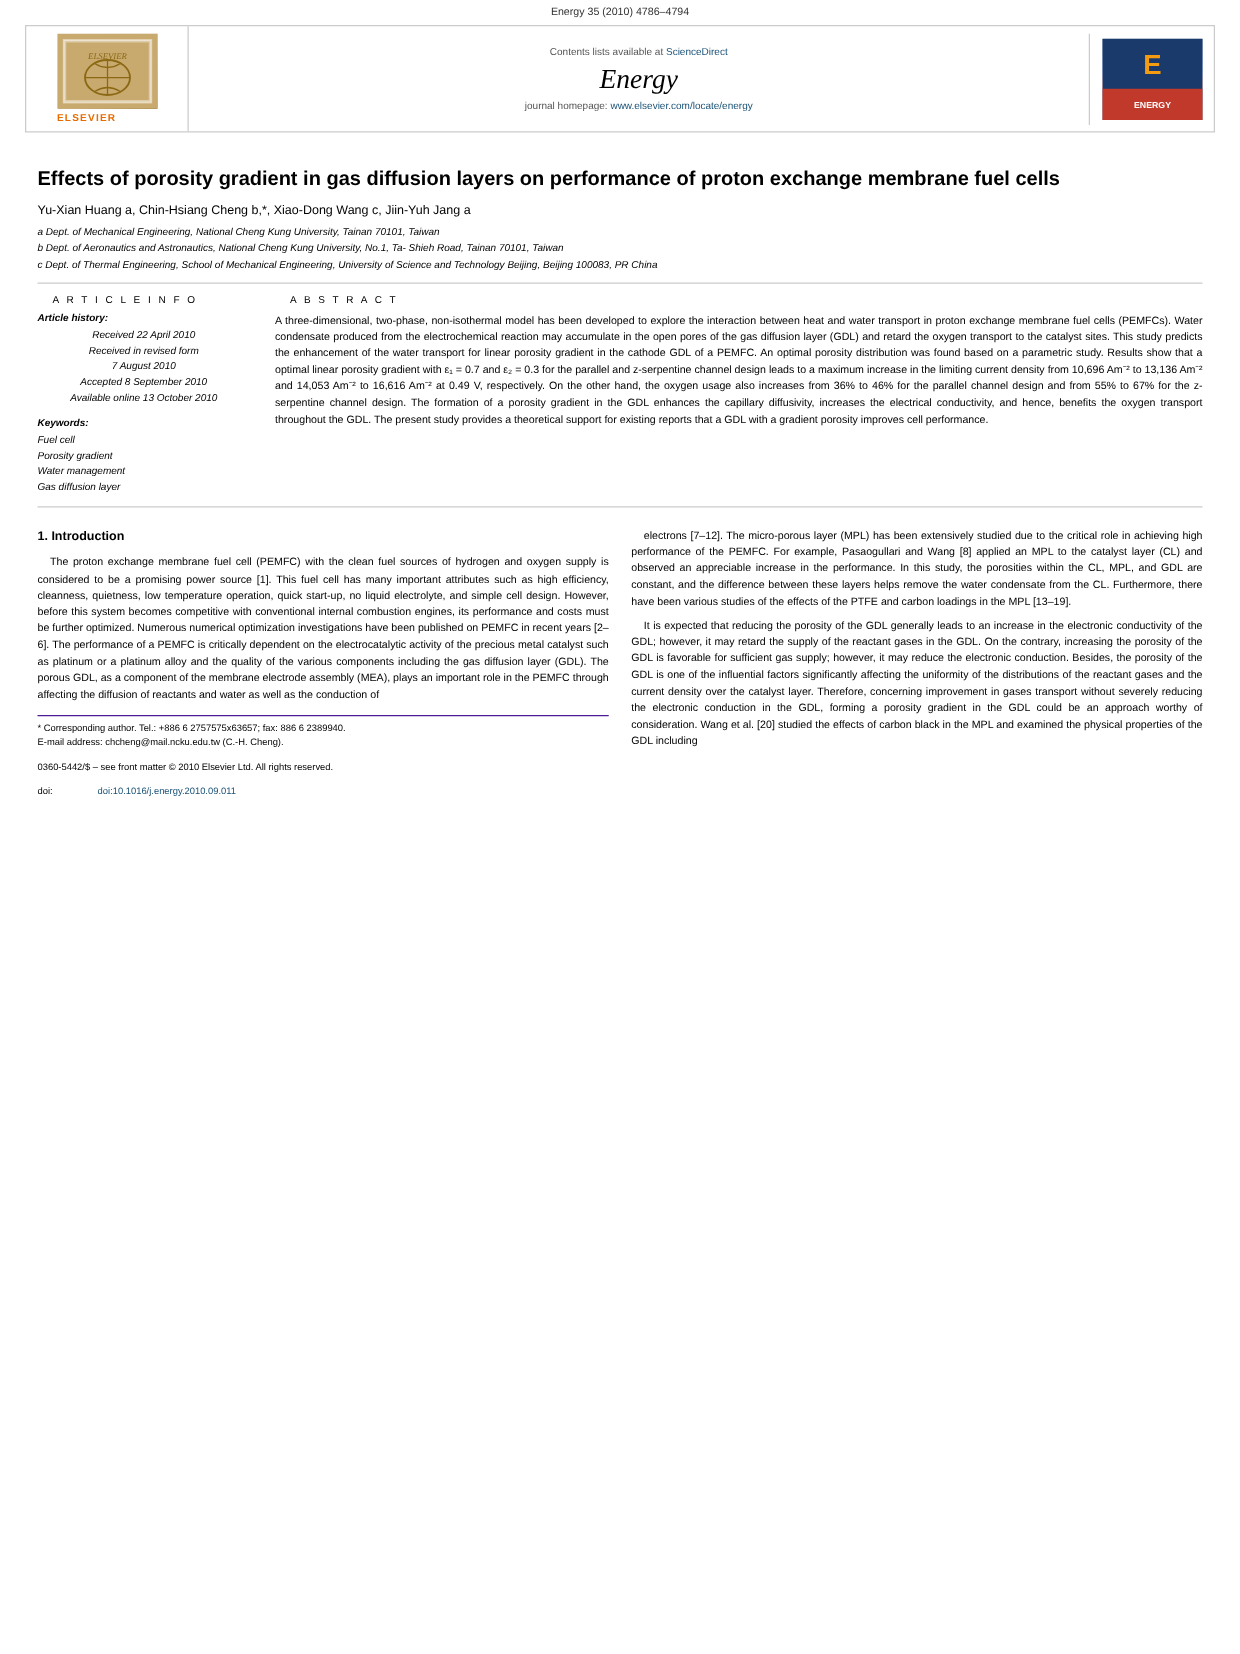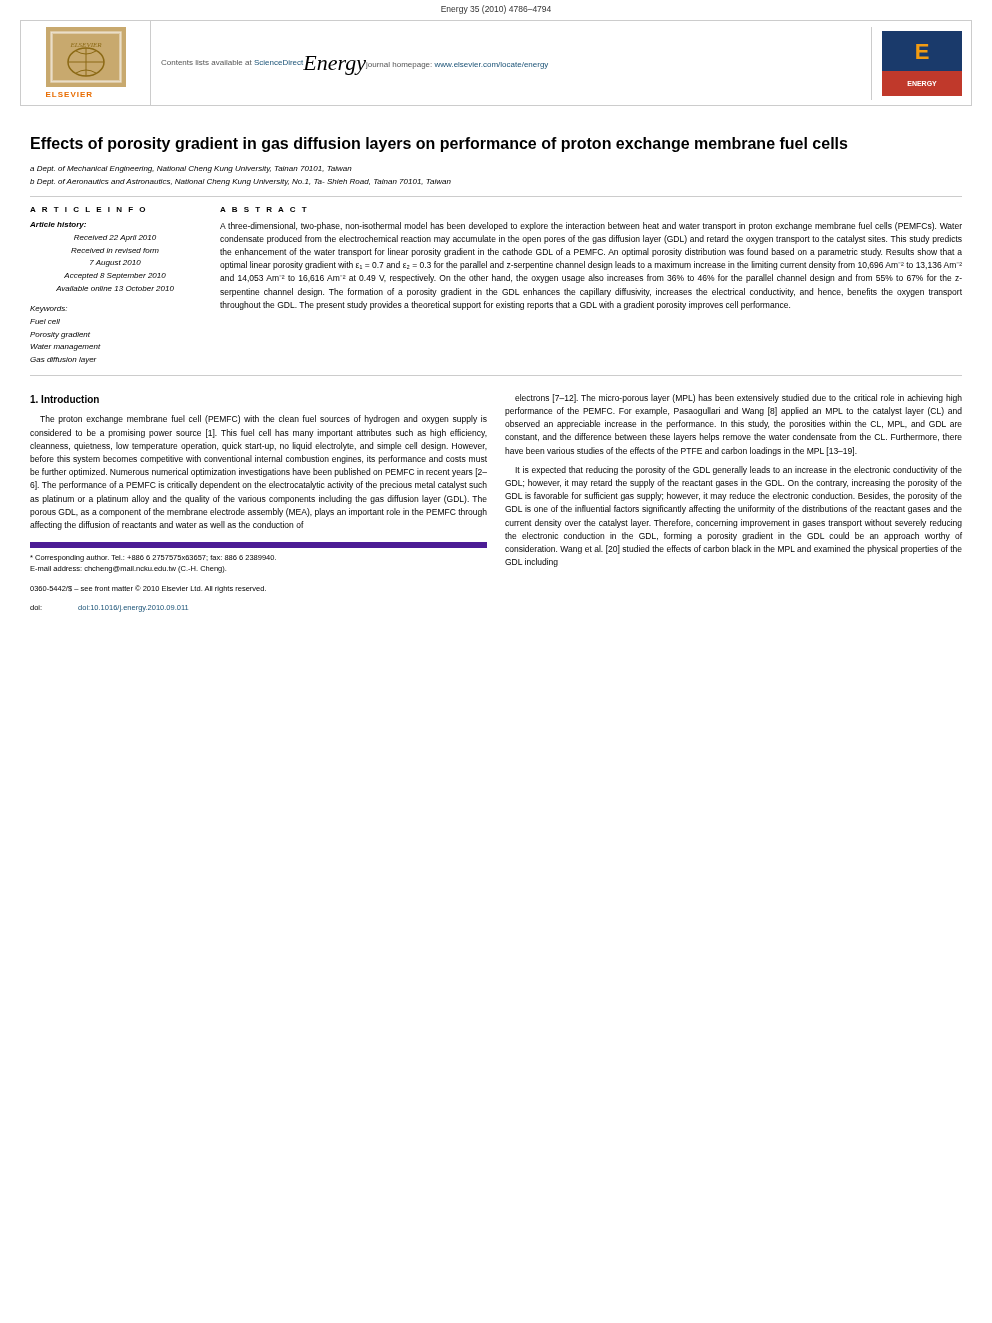--- a/index.html
+++ b/index.html
@@ -55,21 +55,21 @@
       font-size: 8px;
       font-family: Arial, sans-serif;
       color: #e86c00;
       font-weight: bold;
       letter-spacing: 1px;
       margin-top: 3px;
     }
     .journal-header-center {
       flex: 1;
       display: flex;
-      flex-direction: row;
+      flex-direction: column;
       align-items: center;
       padding: 8px 10px;
     }
     .sciencedirect-line {
       font-size: 8px;
       font-family: Arial, sans-serif;
       color: #555;
       margin-bottom: 2px;
     }
     .sciencedirect-link {
@@ -153,46 +153,47 @@
     }
     .left-col {
       width: 170px;
       min-width: 170px;
     }
     .right-col {
       flex: 1;
     }
     .section-heading {
       font-size: 8px;
-      font-weight: bold;
+      font-weight: normal;
       letter-spacing: 2px;
       color: #000;
       font-family: Arial, sans-serif;
       margin-bottom: 6px;
       text-transform: uppercase;
+      margin-left: 12px;
     }
     .article-info-label {
       font-size: 8px;
       font-weight: bold;
       font-style: italic;
       color: #000;
       margin-bottom: 3px;
       font-family: Arial, sans-serif;
     }
     .article-info-dates {
       font-size: 8px;
       color: #000;
       line-height: 1.6;
       font-style: italic;
       font-family: Arial, sans-serif;
       text-align: center;
     }
     .keywords-label {
       font-size: 8px;
-      font-weight: normal;
+      font-weight: bold;
       font-style: italic;
       color: #000;
       margin-top: 8px;
       margin-bottom: 3px;
       font-family: Arial, sans-serif;
     }
     .keywords-list {
       font-size: 8px;
       color: #000;
       font-style: italic;
@@ -233,21 +234,21 @@
       font-weight: bold;
       color: #000;
       margin-bottom: 6px;
       font-family: Arial, sans-serif;
     }
     .body-col p {
       margin-bottom: 6px;
       text-indent: 10px;
     }
     .footnote-area {
-      border-top: 6px solid #4c1d95;
+      border-top: 1px solid #4c1d95;
       margin-top: 10px;
       padding-top: 4px;
     }
     .footnote-text {
       font-size: 7.5px;
       color: #000;
       line-height: 1.5;
       font-family: Arial, sans-serif;
     }
     .doi-line {
@@ -305,24 +306,28 @@
         <text x="40" y="55" text-anchor="middle" fill="white" font-size="7" font-family="Arial">ENERGY</text>
       </svg>
     </div>
   </div>
 </div>
 
 <div class="content-area">
 
   <div class="paper-title">Effects of porosity gradient in gas diffusion layers on performance of proton exchange membrane fuel cells</div>
 
+  <div class="authors">
+    <span>Yu-Xian Huang a, Chin-Hsiang Cheng b,*, Xiao-Dong Wang c, Jiin-Yuh Jang a</span>
+  </div>
 
   <div class="affiliations">
     <p>a Dept. of Mechanical Engineering, National Cheng Kung University, Tainan 70101, Taiwan</p>
     <p>b Dept. of Aeronautics and Astronautics, National Cheng Kung University, No.1, Ta- Shieh Road, Tainan 70101, Taiwan</p>
+    <p>c Dept. of Thermal Engineering, School of Mechanical Engineering, University of Science and Technology Beijing, Beijing 100083, PR China</p>
   </div>
 
   <hr class="divider">
 
   <div class="two-col">
 
     <div class="left-col">
       <div class="section-heading">A R T I C L E   I N F O</div>
       <div class="article-info-label">Article history:</div>
       <div class="article-info-dates">

